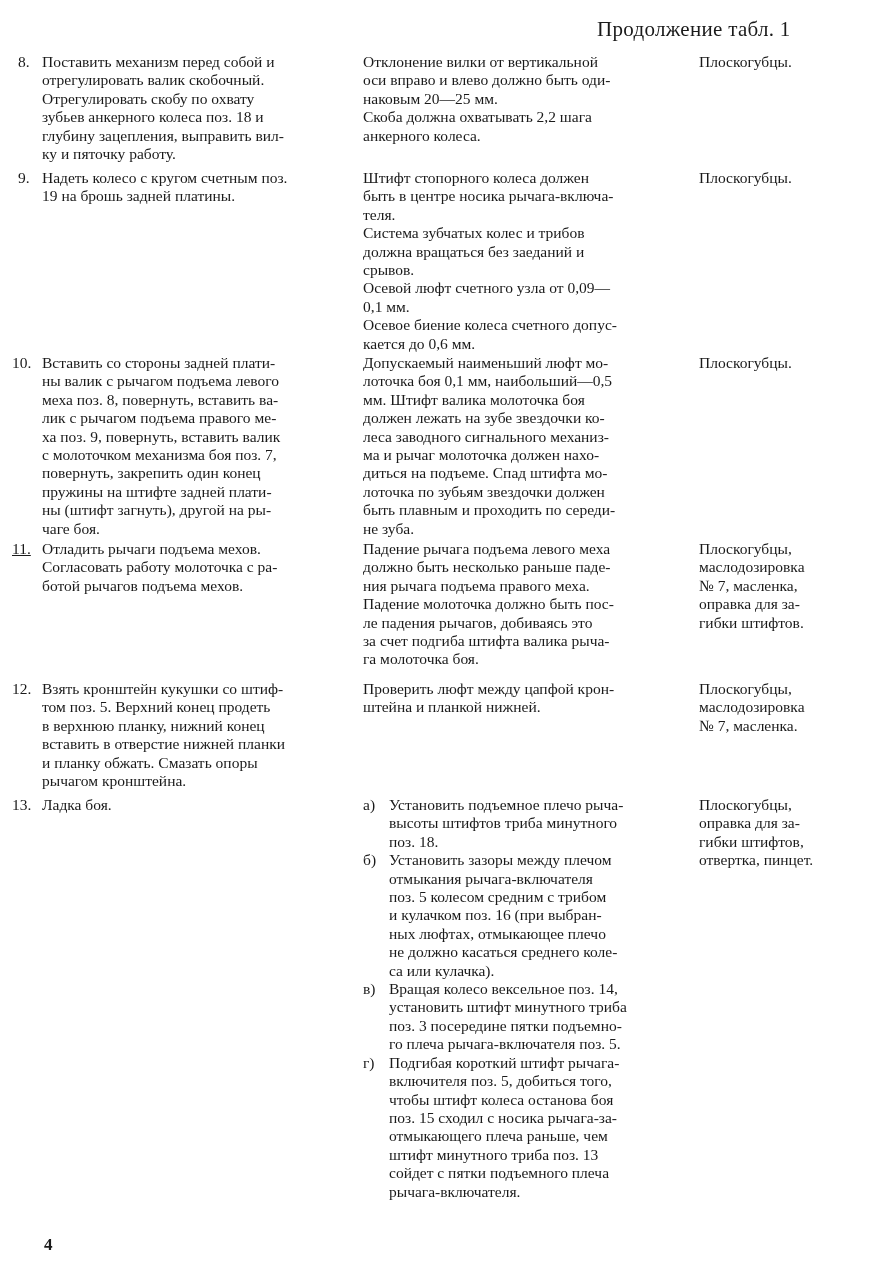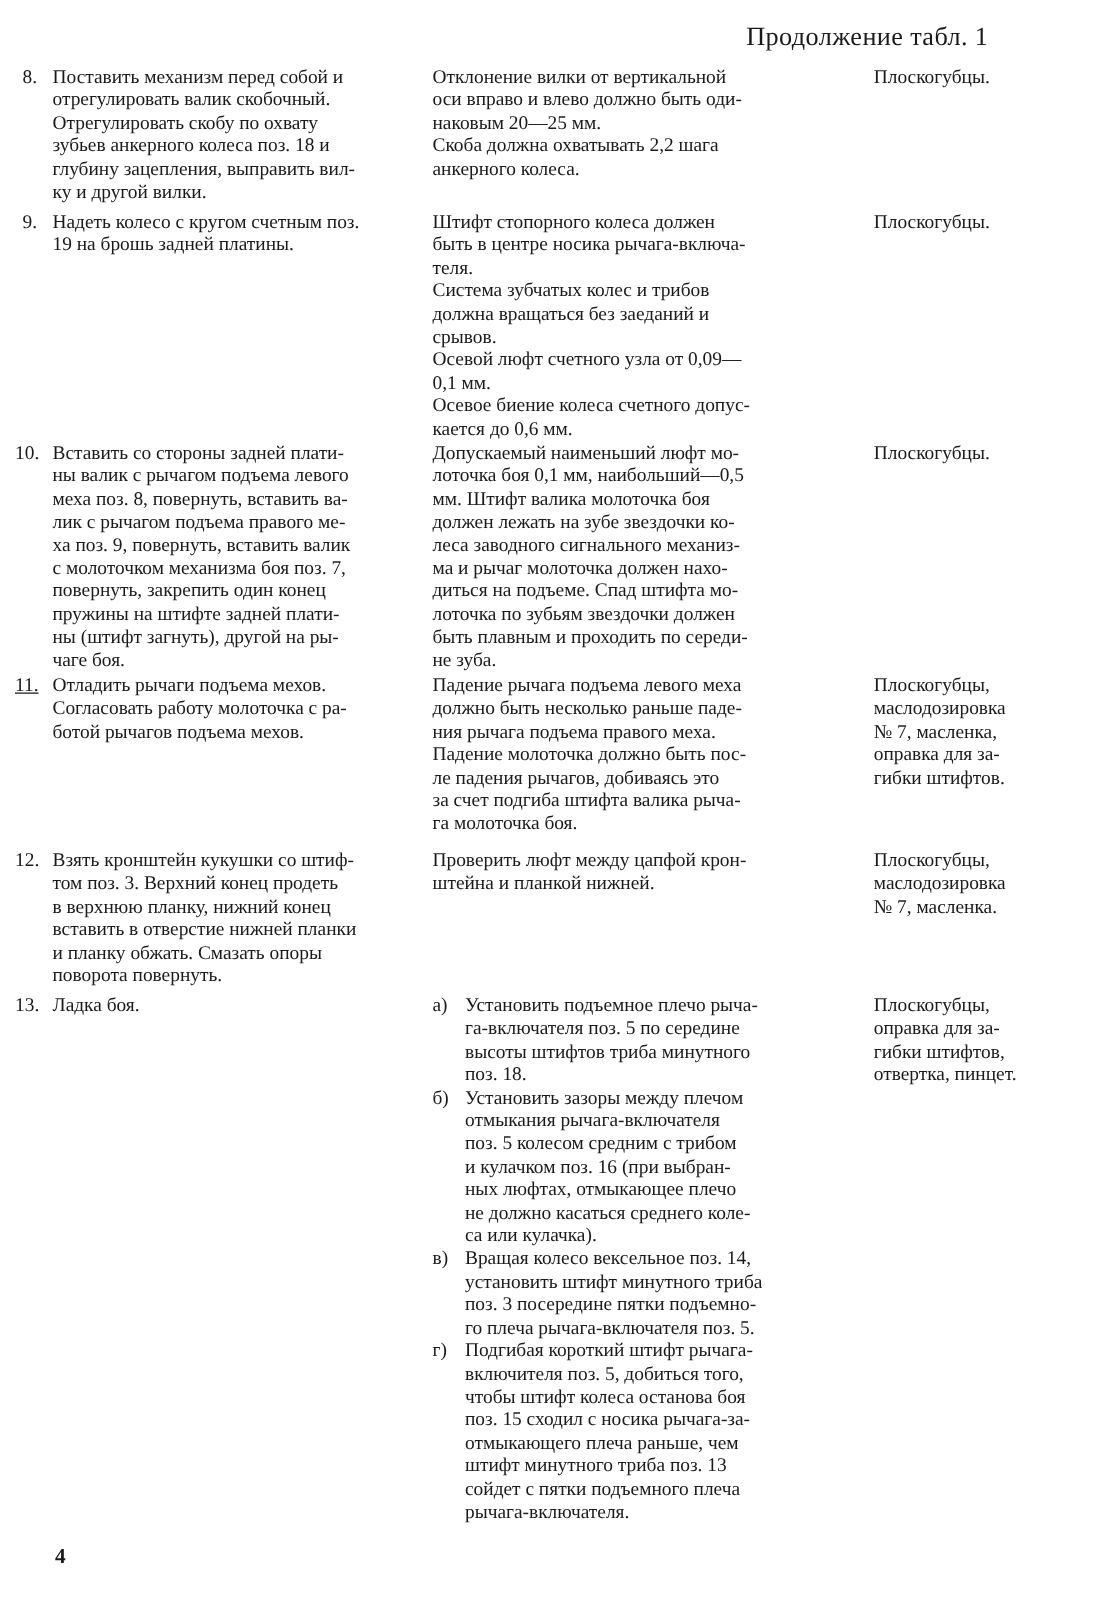--- a/index.html
+++ b/index.html
@@ -8,21 +8,21 @@
       font-family: "Liberation Serif", "DejaVu Serif", serif;
       color: #1a1a1a; font-size: 15.5px; line-height: 18.4px;
     }
     .header {
       position: absolute; top: 20px; left: 597px;
       font-size: 21px; letter-spacing: 0.3px;
     }
     .row { position: absolute; left: 0; width: 875px; }
     .num { position: absolute; left: 18px; width: 24px; }
     .c1 { position: absolute; left: 42px; width: 300px; }
-    .c2 { position: absolute; left: 346px; width: 316px; }
+    .c2 { position: absolute; left: 363px; width: 316px; }
     .c3 { position: absolute; left: 699px; width: 170px; }
     .sub { position: relative; padding-left: 26px; margin: 0; }
     .sub .mk { position: absolute; left: 0; top: 0; }
     .pagenum {
       position: absolute; left: 44px; top: 1236px;
       font-weight: bold; font-size: 17px;
     }
     .line { display: block; white-space: nowrap; }
   </style>
 </head>
@@ -32,21 +32,21 @@
 
 <div id="table">
     <div class="row" style="top: 53px;">
       <div class="num">8.</div>
       <div class="c1">
         <span class="line">Поставить механизм перед собой и</span>
         <span class="line">отрегулировать валик скобочный.</span>
         <span class="line">Отрегулировать скобу по охвату</span>
         <span class="line">зубьев анкерного колеса поз. 18 и</span>
         <span class="line">глубину зацепления, выправить вил-</span>
-        <span class="line">ку и другой вилки.</span>
+        <span class="line">ку и пяточку работу.</span>
       </div>
       <div class="c2">
         <span class="line">Отклонение вилки от вертикальной</span>
         <span class="line">оси вправо и влево должно быть оди-</span>
         <span class="line">наковым 20—25 мм.</span>
         <span class="line">Скоба должна охватывать 2,2 шага</span>
         <span class="line">анкерного колеса.</span>
       </div>
       <div class="c3">
         <span class="line">Плоскогубцы.</span>
@@ -125,46 +125,45 @@
         <span class="line">маслодозировка</span>
         <span class="line">№ 7, масленка,</span>
         <span class="line">оправка для за-</span>
         <span class="line">гибки штифтов.</span>
       </div>
     </div>
     <div class="row" style="top: 680px;">
       <div class="num" style="left: 12px;">12.</div>
       <div class="c1">
         <span class="line">Взять кронштейн кукушки со штиф-</span>
-        <span class="line">том поз. 3. Верхний конец продеть</span>
+        <span class="line">том поз. 5. Верхний конец продеть</span>
         <span class="line">в верхнюю планку, нижний конец</span>
         <span class="line">вставить в отверстие нижней планки</span>
         <span class="line">и планку обжать. Смазать опоры</span>
-        <span class="line">поворота повернуть.</span>
+        <span class="line">рычагом кронштейна.</span>
       </div>
       <div class="c2">
         <span class="line">Проверить люфт между цапфой крон-</span>
         <span class="line">штейна и планкой нижней.</span>
       </div>
       <div class="c3">
         <span class="line">Плоскогубцы,</span>
         <span class="line">маслодозировка</span>
         <span class="line">№ 7, масленка.</span>
       </div>
     </div>
     <div class="row" style="top: 796px;">
       <div class="num" style="left: 12px;">13.</div>
       <div class="c1">
         <span class="line">Ладка боя.</span>
       </div>
       <div class="c2">
         <div class="sub">
           <span class="mk">а)</span>
           <span class="line">Установить подъемное плечо рыча-</span>
-          <span class="line">га-включателя поз. 5 по середине</span>
           <span class="line">высоты штифтов триба минутного</span>
           <span class="line">поз. 18.</span>
         </div>
         <div class="sub">
           <span class="mk">б)</span>
           <span class="line">Установить зазоры между плечом</span>
           <span class="line">отмыкания рычага-включателя</span>
           <span class="line">поз. 5 колесом средним с трибом</span>
           <span class="line">и кулачком поз. 16 (при выбран-</span>
           <span class="line">ных люфтах, отмыкающее плечо</span>

